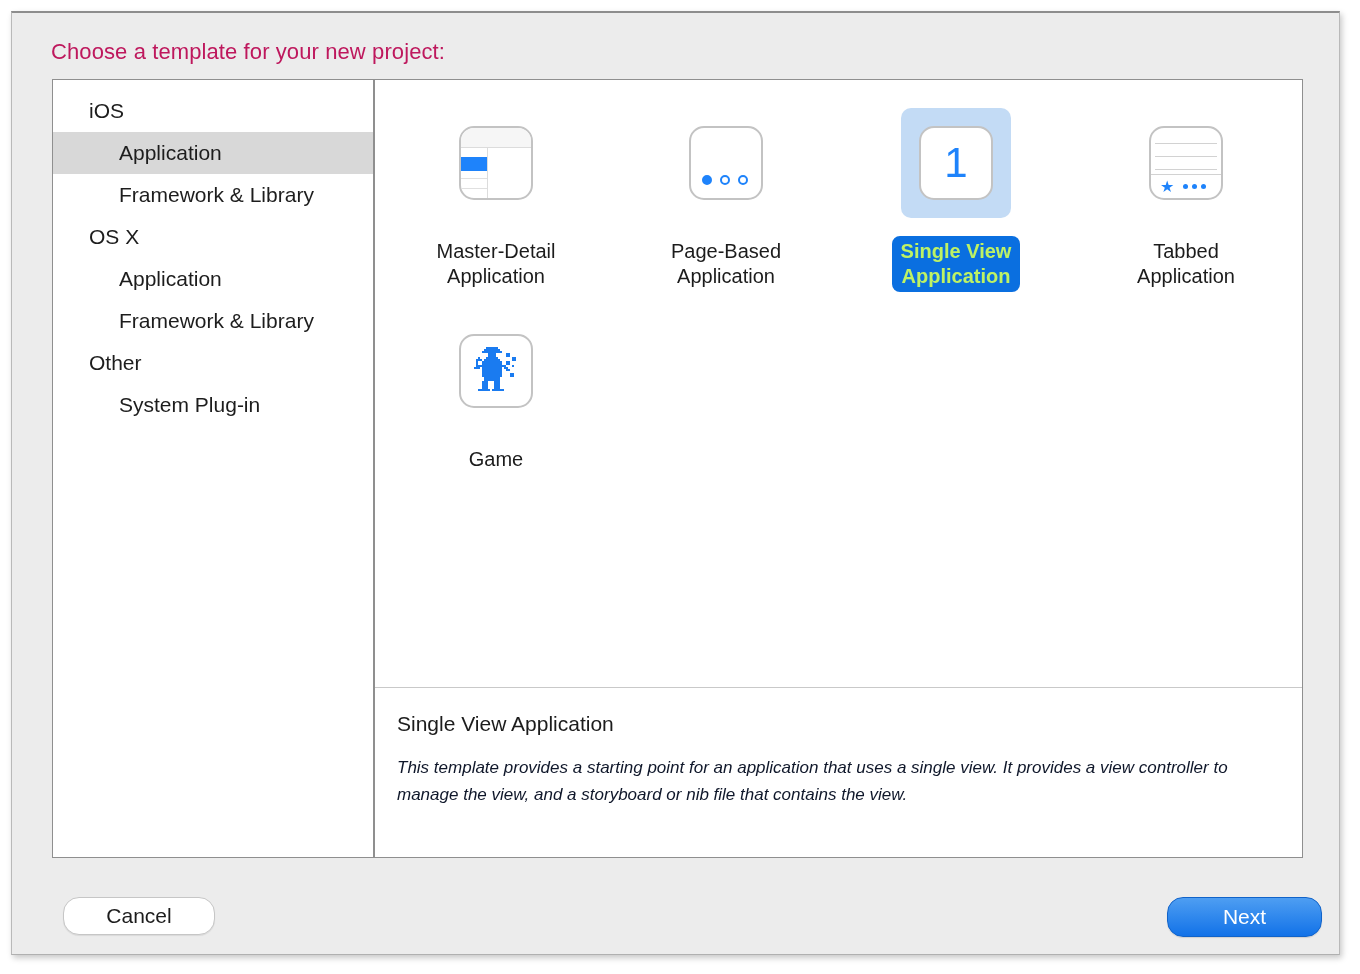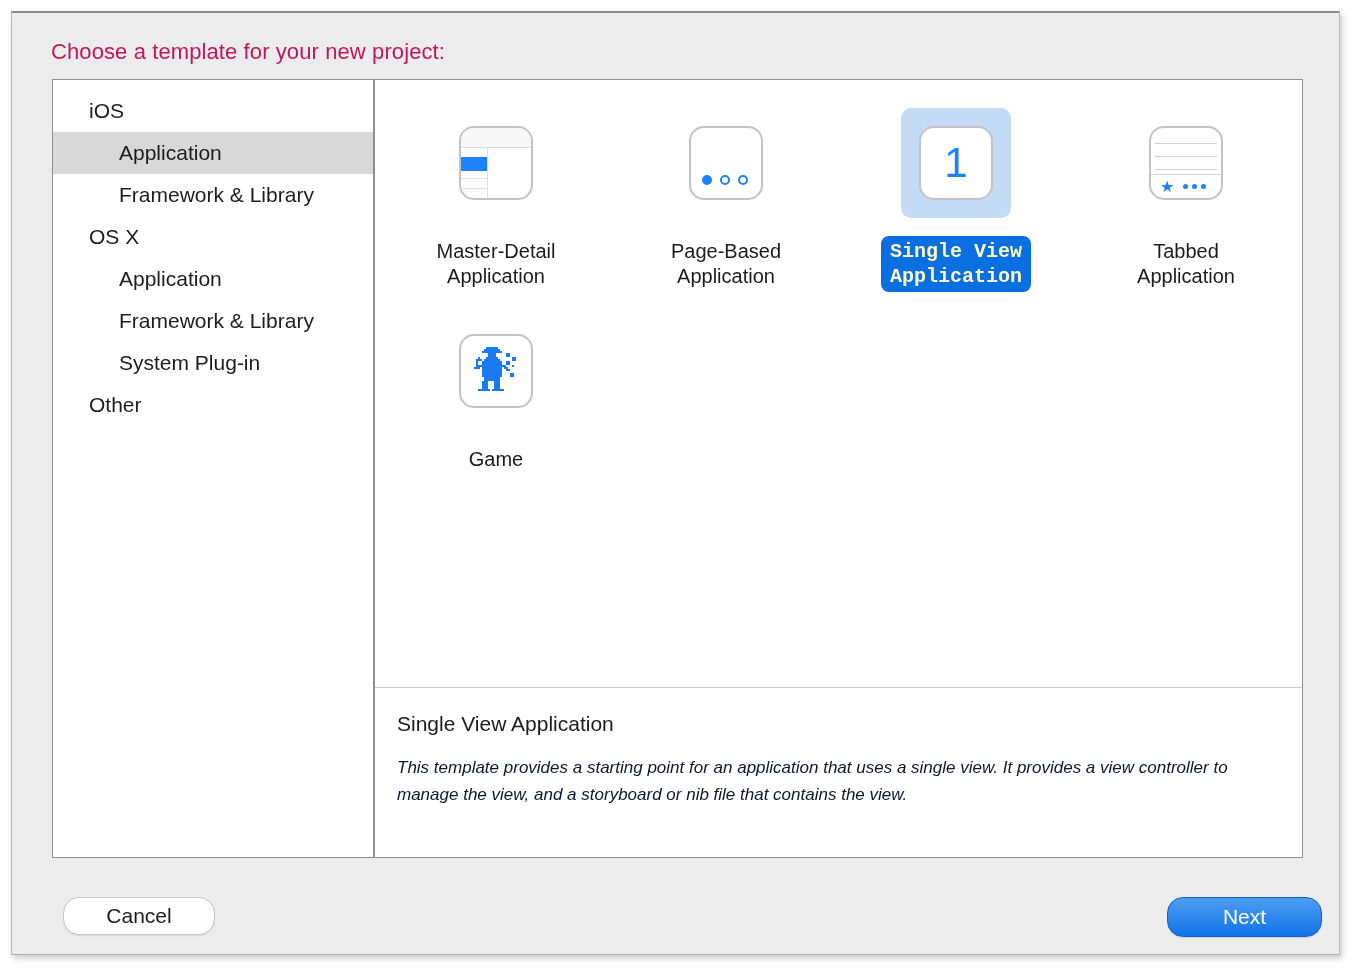--- a/index.html
+++ b/index.html
@@ -227,23 +227,22 @@
     font-size: 20px;
     line-height: 25px;
     color: #1c1c1c;
     padding: 3px 9px;
     border-radius: 8px;
     box-sizing: border-box;
     white-space: pre-line;
   }
   .tile.selected .tile-label {
     background: #0a6fe0;
-    color: #fef9c3;
+    color: #bef264;
     font-weight: bold;
-    font-family: Liberation Mono, monospace;
   }
 
   
   .desc {
     flex: 0 0 auto;
     border-top: 1px solid #c9c9c9;
     padding: 24px 20px 16px 22px;
     box-sizing: border-box;
     height: 170px;
   }
@@ -327,25 +326,25 @@
         </div>
         <div class="side-row group">
           <span>OS X</span>
         </div>
         <div class="side-row child">
           <span>Application</span>
         </div>
         <div class="side-row child">
           <span>Framework &amp; Library</span>
         </div>
+        <div class="side-row group">
+          <span>Other</span>
+        </div>
         <div class="side-row child">
           <span>System Plug-in</span>
-        </div>
-        <div class="side-row group">
-          <span>Other</span>
         </div>
       </div>
 
       <div class="right">
 
         <div class="grid-area">
 
           <div class="grid-row">
 
             <div class="tile">

